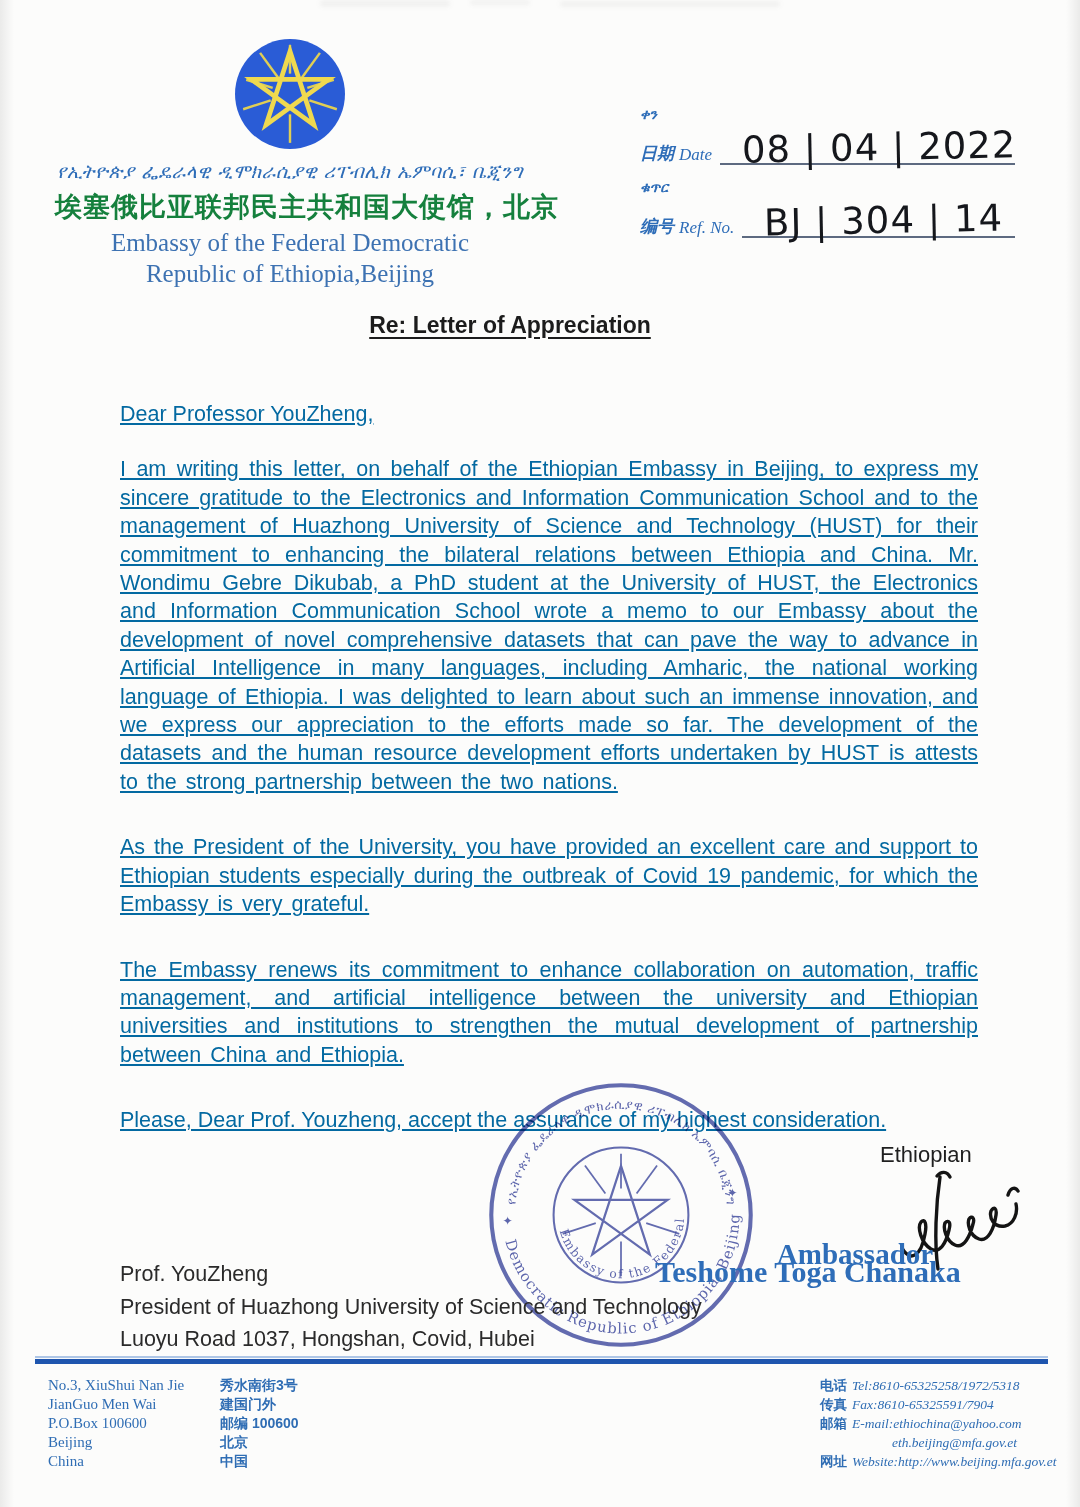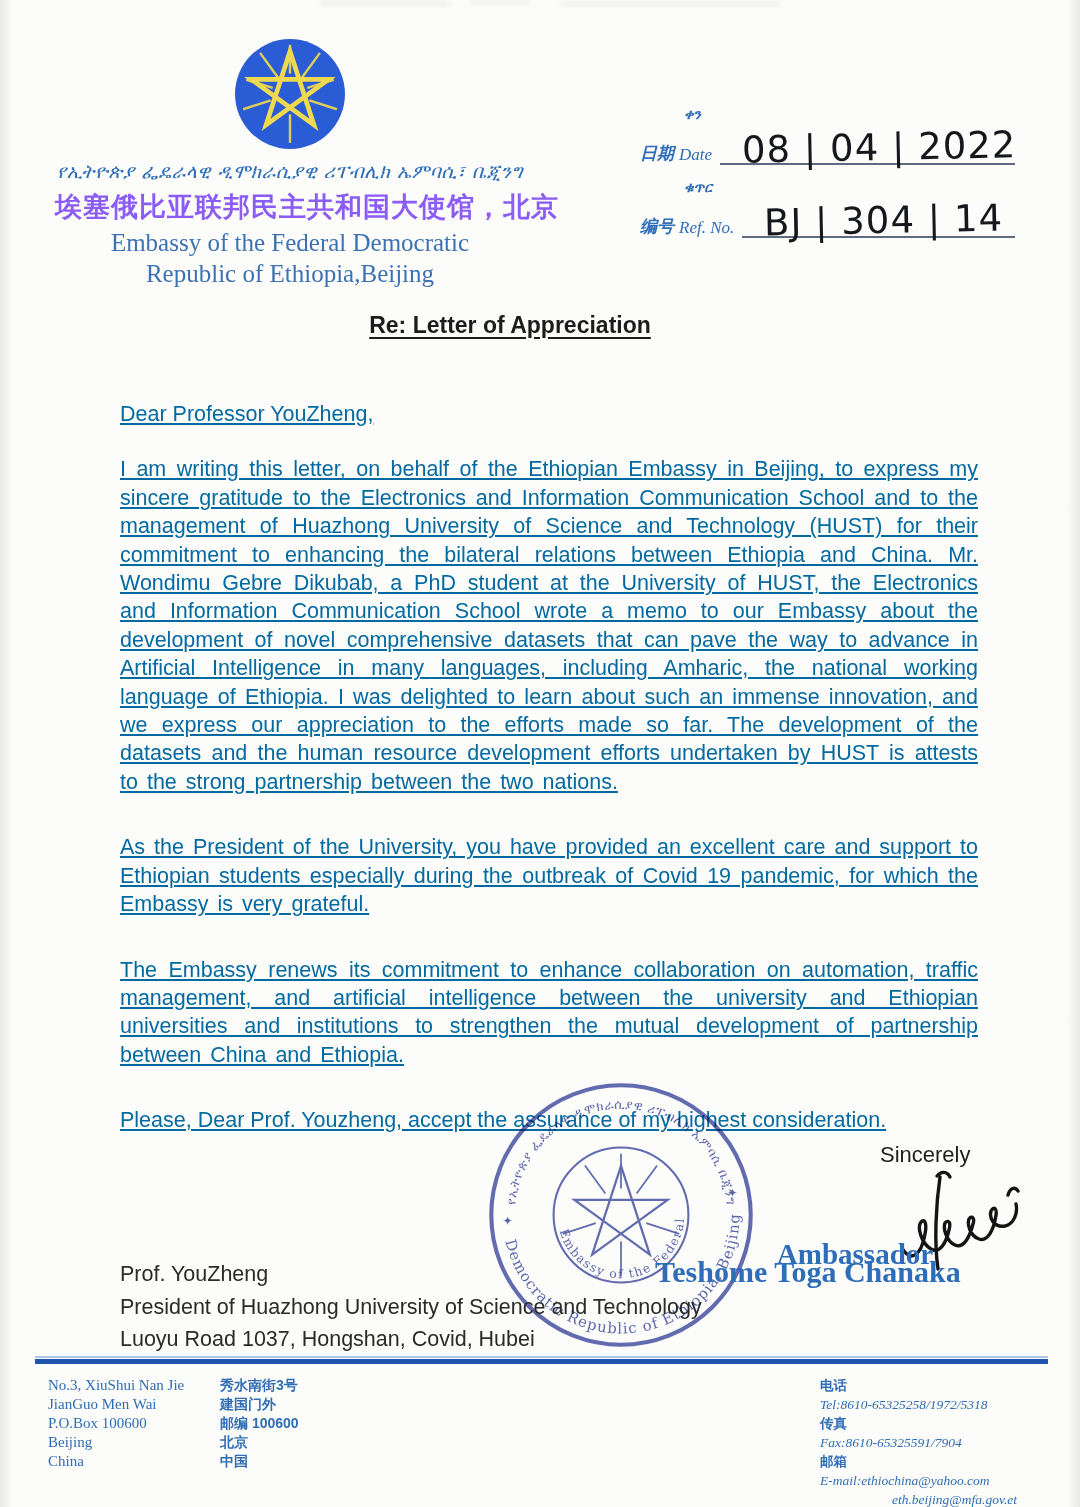--- a/index.html
+++ b/index.html
@@ -15,26 +15,26 @@
     background:linear-gradient(to right, rgba(0,0,0,0), rgba(0,0,0,0.07)); }
   .smudge { position:absolute; background:rgba(60,60,60,0.06); filter:blur(2px); border-radius:3px; }
 
   
   .org-block { position:absolute; left:55px; top:38px; width:470px; text-align:center; }
   .emblem { width:112px; height:112px; margin:0 auto; display:block; }
   .org-amharic {
     margin-top:10px; font-family:"DejaVu Sans", sans-serif; font-style:italic;
     color:#2e6db8; font-size:19px; white-space:nowrap; letter-spacing:0.5px;
   }
-  .org-cn { margin-top:6px; color:#8b5cf6; font-size:27px; font-weight:bold; letter-spacing:1px; white-space:nowrap; }
+  .org-cn { margin-top:6px; color:#15803d; font-size:27px; font-weight:bold; letter-spacing:1px; white-space:nowrap; }
   .org-en { margin-top:2px; font-family:"Liberation Serif", serif; color:#3d72b2; font-size:25px; line-height:1.25; }
 
   
   .ref-block { position:absolute; left:640px; top:106px; width:375px; color:#2e6db8; }
-  .mini-amh { font-family:"DejaVu Sans", sans-serif; font-style:italic; font-size:14px; font-weight:bold;margin-left:44px; }
+  .mini-amh { font-family:"DejaVu Sans", sans-serif; font-style:italic; font-size:14px; font-weight:bold; }
   .ref-line { display:flex; align-items:flex-end; margin-top:2px; }
   .lbl-cjk { font-size:17px; font-weight:bold; font-style:italic; white-space:nowrap; }
   .lbl-en  { font-family:"Liberation Serif", serif; font-style:italic; font-size:17px; margin-left:5px; white-space:nowrap; }
   .write-line { flex:1; border-bottom:2px solid #5d6a80; position:relative; height:40px; margin-left:8px; }
   .handwrite {
     position:absolute; bottom:-6px; left:22px; color:#15171c;
     font-family:"DejaVu Sans", sans-serif; font-size:37px;
     transform:rotate(-1.2deg); letter-spacing:1px; white-space:nowrap;
   }
   .ref-gap { height:14px; }
@@ -65,21 +65,21 @@
   
   .addressee { position:absolute; left:120px; top:1258px; font-size:21.5px; color:#2a2a2a; line-height:32.5px; }
 
   
   .footer-rule { position:absolute; left:35px; top:1356px; width:1013px; height:8px;
     background:linear-gradient(#aec6e6 0 2px, #f6f8fb 2px 3px, #1e55ae 3px 8px); }
   .footer { position:absolute; left:48px; top:1376px; width:1000px; color:#2f6db4; }
   .f-en { position:absolute; left:0; top:0; font-family:"Liberation Serif", serif; font-size:15px; line-height:19px; }
   .f-zh { position:absolute; left:172px; top:0; font-size:14px; line-height:19px; font-weight:bold; }
   .f-contact { position:absolute; left:772px; top:0; line-height:19px; }
-  .c-row { display:flex;flex-direction:column; }
+  .c-row { display:flex; }
   .c-row.indent { margin-left:72px; }
   .c-label { font-weight:bold; font-size:13.5px; margin-right:5px; white-space:nowrap; }
   .c-value { font-family:"Liberation Serif", serif; font-style:italic; font-size:13.5px; white-space:nowrap; }
 </style>
 </head>
 <body>
 
 <div class="page">
 
   <div class="smudge" style="left:320px; top:0; width:130px; height:7px;"></div>
@@ -168,21 +168,21 @@
         <textPath href="#arcBottom" startOffset="7%">Democratic Republic of Ethiopia, Beijing</textPath>
       </text>
       <text font-family="DejaVu Serif, serif" font-size="12" letter-spacing="1.5">
         <textPath href="#arcInner" startOffset="8%">Embassy of the Federal</textPath>
       </text>
       <text x="24" y="150" font-size="12">✦</text>
       <text x="244" y="122" font-size="12">✦</text>
     </g>
   </svg>
 
-  <div class="sincerely">Sincerely</div>
+  <div class="sincerely">Ethiopian</div>
   <svg class="signature-svg" viewBox="0 0 200 108">
     <g stroke="#141414" stroke-width="3.4" fill="none" stroke-linecap="round" stroke-linejoin="round">
       <path d="M 92,8 C 96,3 102,3 105,9"></path>
       <path d="M 95,9 C 91,36 89,74 93,101"></path>
       <path d="M 57,80 C 65,94 76,89 80,66 C 82,56 80,50 76,54 C 72,59 76,75 86,81 C 95,86 101,75 104,62 C 106,55 104,51 100,55 C 98,60 101,73 110,77 C 119,81 125,68 128,56 C 130,50 127,47 124,51 C 122,56 125,68 134,71 C 143,74 149,61 151,47 C 152,40 149,38 146,43 C 144,50 149,60 160,58 C 169,56 173,45 171,36"></path>
       <path d="M 163,27 C 165,20 170,18 173,23"></path>
     </g>
   </svg>
   <div class="sign-name">Teshome Toga Chanaka</div>
   <div class="sign-title">Ambassador</div>

